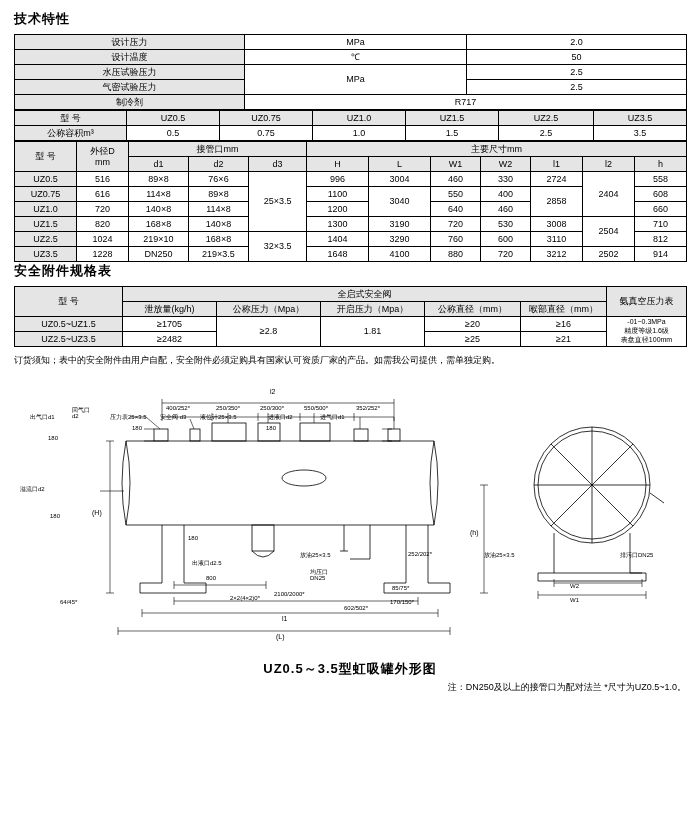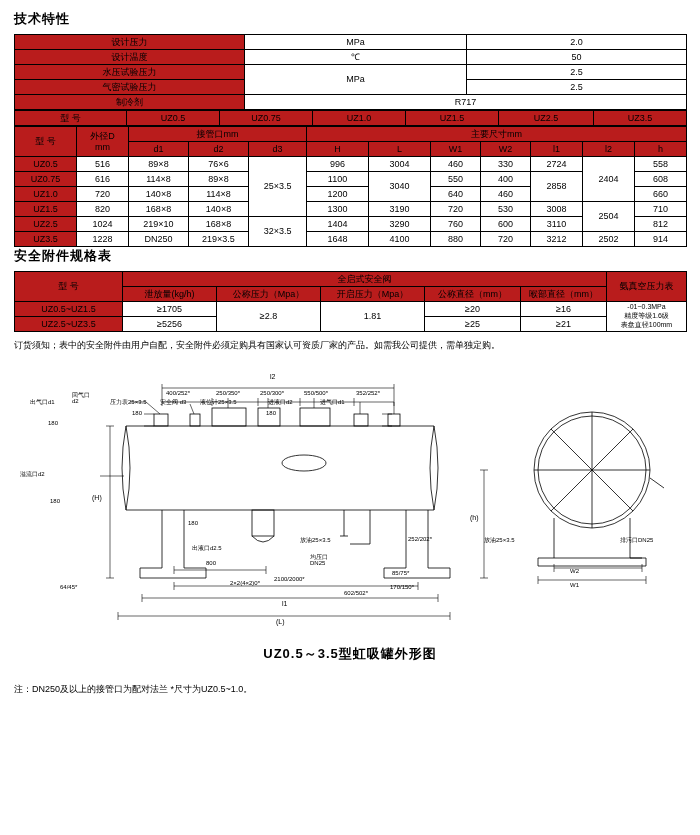--- a/index.html
+++ b/index.html
@@ -31,21 +31,21 @@
   }
   table.t td, table.t th {
     border: 1px solid #000;
     text-align: center;
     vertical-align: middle;
     padding: 1px 2px;
     font-weight: normal;
     line-height: 1.15;
     height: 15px;
   }
-  .shade { background: #b91c1c; }
+  .shade { background: #e5e5e5; }
   .bold { font-weight: bold; margin-top: 20px; }
 
   .note {
     font-size: 9px;
     margin: 7px 0 0 0;
     line-height: 1.4;
   }
 
   
   .drawing {
@@ -56,23 +56,23 @@
   }
   .drawing svg { position: absolute; left:0; top:0; }
   .caption {
     text-align: center;
     font-size: 13px;
     font-weight: bold;
     margin-top: 2px;
     letter-spacing: 1px;
   }
   .caption2 {
-    text-align: left;
+    text-align: right;
     font-size: 9px;
-    margin-top: 20px;
+    margin-top: 3px;
   }
   .lbl { font-size: 7px; font-family: "Liberation Sans", sans-serif; }
   .lbl6 { font-size: 6px; font-family: "Liberation Sans", sans-serif; }
 </style>
 </head>
 <body>
 
 <div class="page">
 
   <h2 class="sec">技术特性</h2>
@@ -121,20 +121,29 @@
     </colgroup>
     <tbody>
       <tr>
         <td class="shade bold">型  号</td>
         <td class="shade bold">UZ0.5</td>
         <td class="shade bold">UZ0.75</td>
         <td class="shade bold">UZ1.0</td>
         <td class="shade bold">UZ1.5</td>
         <td class="shade bold">UZ2.5</td>
         <td class="shade bold">UZ3.5</td>
+      </tr>
+      <tr>
+        <td class="shade bold">公称容积m³</td>
+        <td>0.5</td>
+        <td>0.75</td>
+        <td>1.0</td>
+        <td>1.5</td>
+        <td>2.5</td>
+        <td>3.5</td>
       </tr>
     </tbody>
   </table>
 
   <table class="t">
     <colgroup>
       <col style="width:62px">
         <col style="width:52px">
       <col style="width:60px">
         <col style="width:60px">
@@ -280,21 +289,21 @@
         <td>≥20</td>
         <td>≥16</td>
         <td rowspan="2" style="font-size:7px;line-height:1.25">
           <span>-01~0.3MPa</span><br>
           <span>精度等级1.6级</span><br>
           <span>表盘直径100mm</span>
         </td>
       </tr>
       <tr>
         <td class="shade">UZ2.5~UZ3.5</td>
-        <td>≥5256</td>
+        <td>≥2482</td>
         <td>≥25</td>
         <td>≥21</td>
       </tr>
     </tbody>
   </table>
 
   <p class="note">订货须知；表中的安全附件由用户自配，安全附件必须定购具有国家认可资质厂家的产品。如需我公司提供，需单独定购。</p>
 
   <div class="drawing">
     <svg width="672" height="285" viewBox="0 0 672 285">

